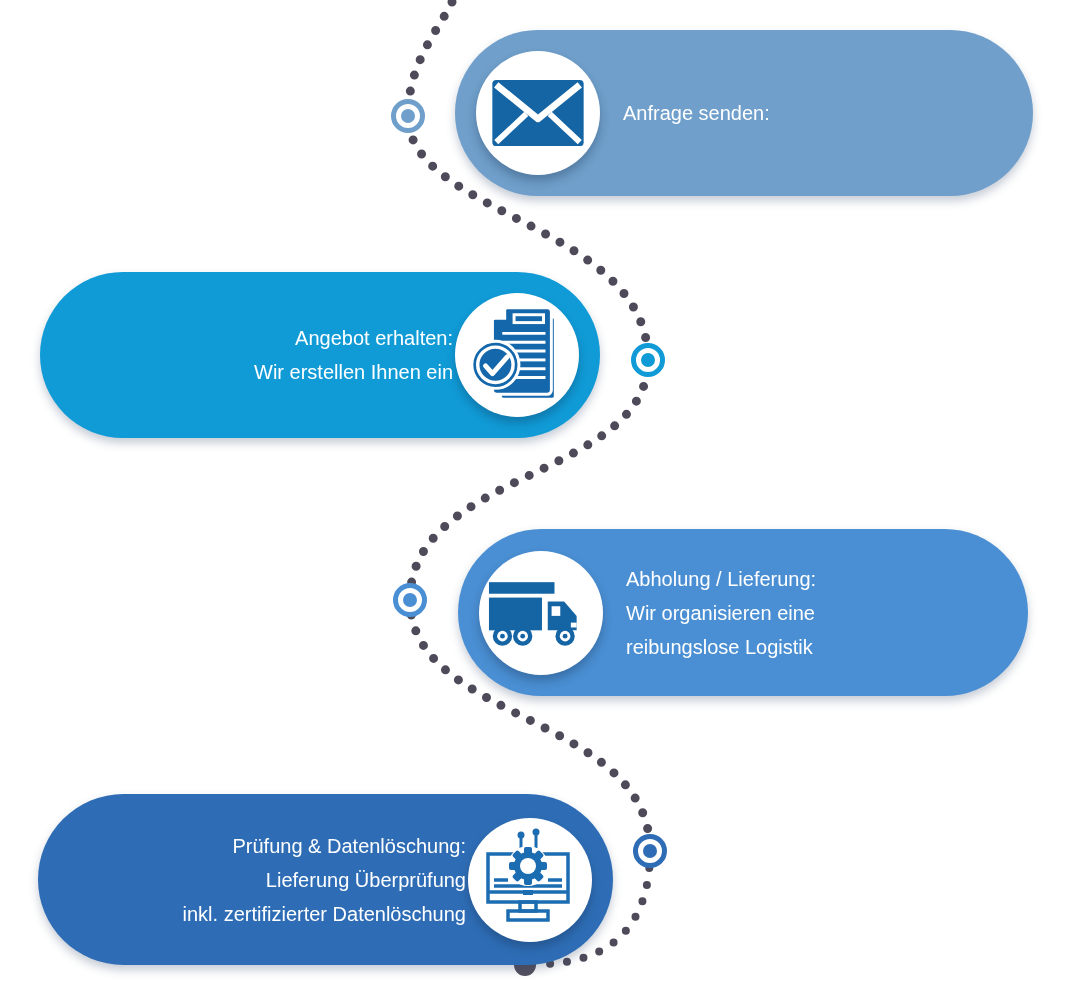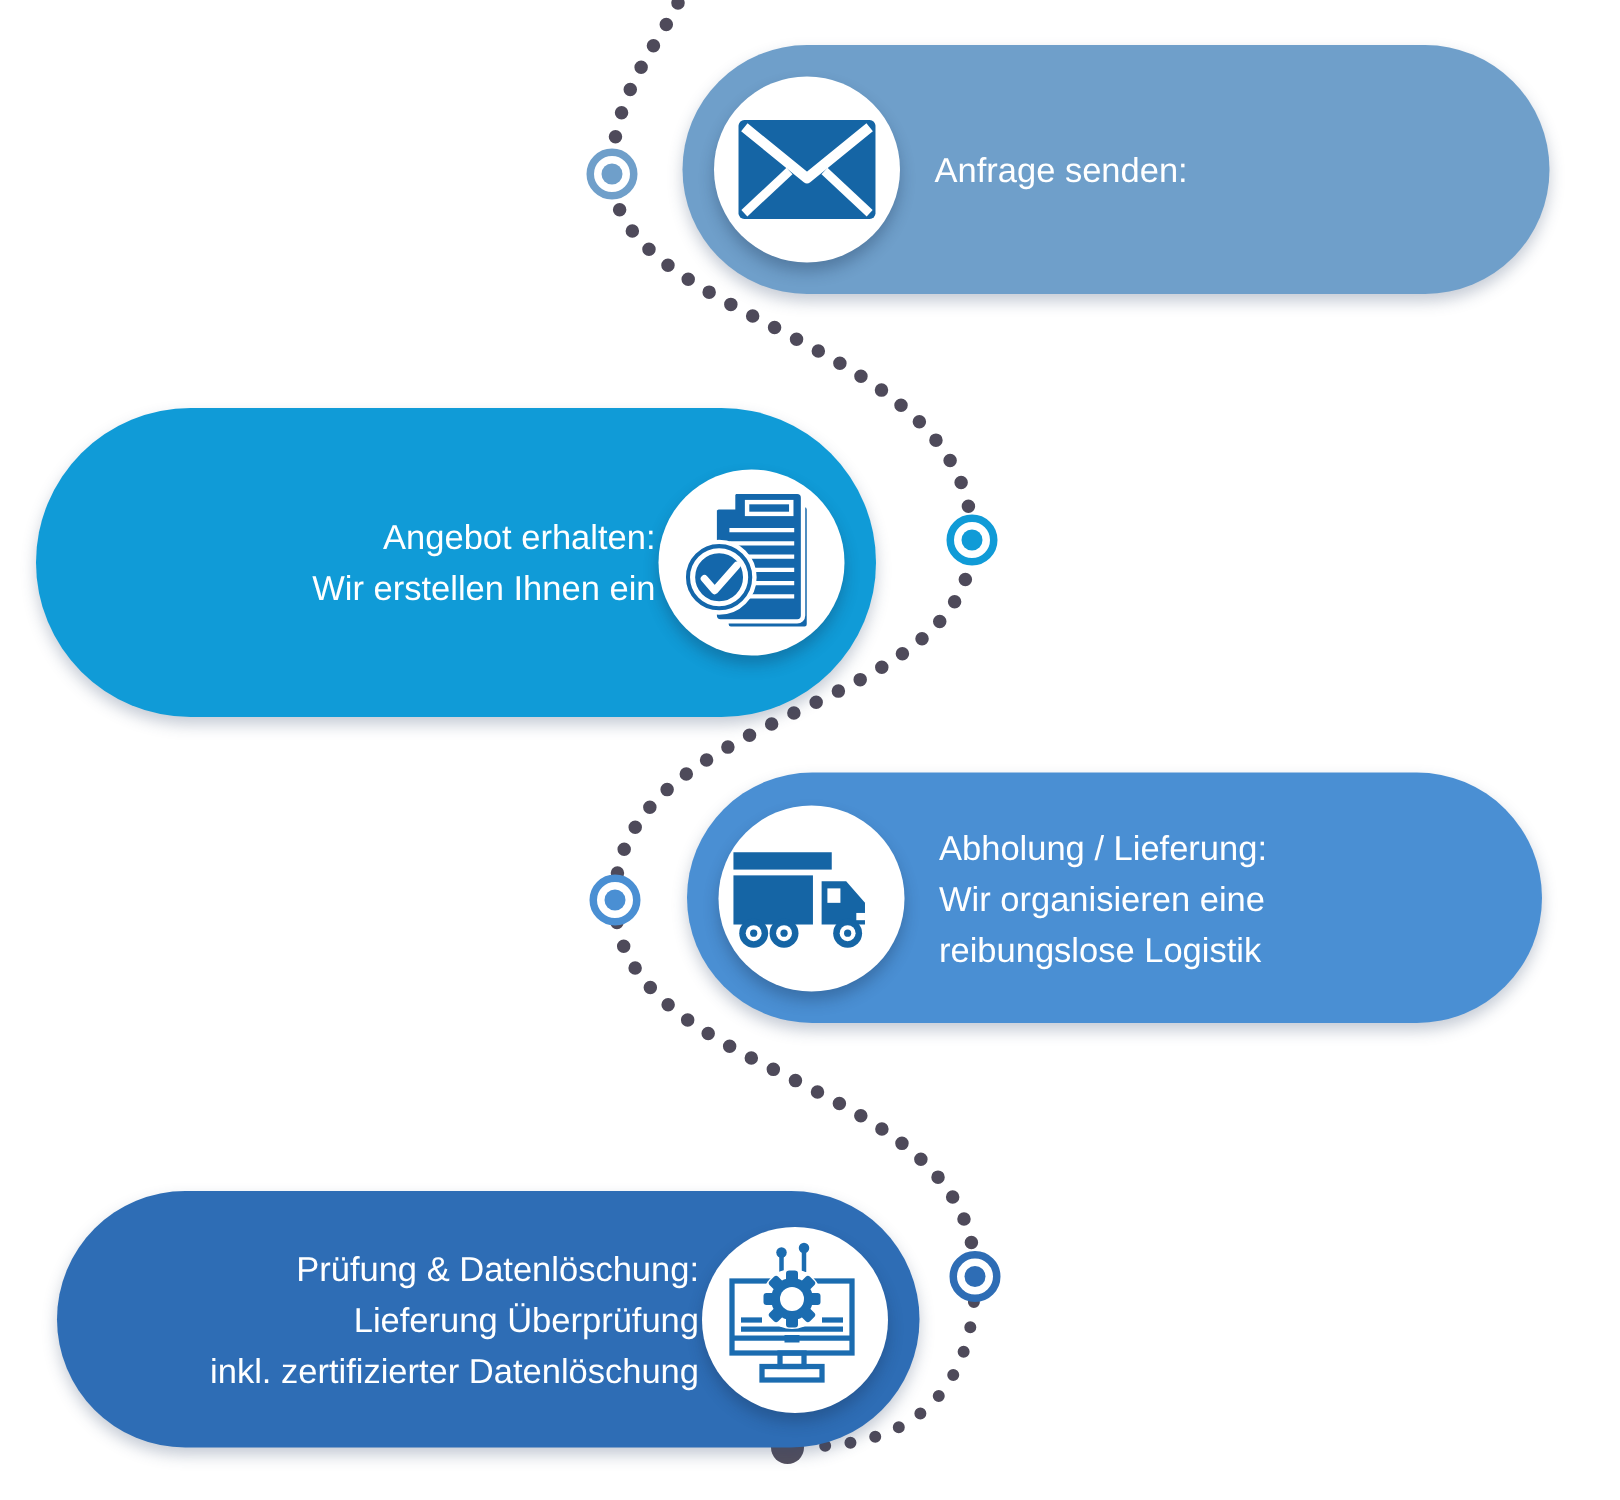--- a/index.html
+++ b/index.html
@@ -18,21 +18,21 @@
   .badge {
     position:absolute; width:124px; height:124px; border-radius:50%;
     background:#ffffff; color:var(--icon);
     box-shadow:0 6px 10px rgba(20,40,70,.30);
     display:flex; align-items:center; justify-content:center;
   }
   .badge.left  { left:21px;  top:50%; transform:translateY(-50%); }
   .badge.right { right:21px; top:50%; transform:translateY(-50%); }
   .step-text {
     position:absolute; top:50%; transform:translateY(-50%);
-    color:#ffffff; font-size:23px; line-height:34px; white-space:nowrap;
+    color:#ffffff; font-size:20px; line-height:34px; white-space:nowrap;
   }
   .step-text.from-left  { left:168px;  text-align:left;  }
   .step-text.from-right { right:147px; text-align:right; }
   .step-text span { display:block; }
 
   
   .marker {
     position:absolute; width:34px; height:34px; box-sizing:border-box;
     border:5px solid var(--c); background:#ffffff; border-radius:50%; z-index:4;
   }
@@ -63,21 +63,21 @@
         <path d="M5 6 L48 41 L91 6" fill="none" stroke="#ffffff" stroke-width="7" stroke-linejoin="round"></path>
         <path d="M5 65 L36 36" stroke="#ffffff" stroke-width="6"></path>
         <path d="M91 65 L60 36" stroke="#ffffff" stroke-width="6"></path>
       </svg>
     </div>
     <div class="step-text from-left">
       <span>Anfrage senden:</span>
     </div>
   </div>
 
-  <div class="pill" style="left: 24px; top: 272px; width: 560px; height: 206px; --pill: #109bd7; --icon: #1467ab;">
+  <div class="pill" style="left: 40px; top: 272px; width: 560px; height: 166px; --pill: #109bd7; --icon: #1467ab;">
     <div class="badge right">
       <svg width="108" height="108" viewBox="0 0 110 110">
         <rect x="38" y="16" width="56" height="84" rx="3" fill="currentColor" stroke="#ffffff" stroke-width="3"></rect>
         <path d="M44 7 h42 a4 4 0 0 1 4 4 v80 a4 4 0 0 1 -4 4 h-52 a4 4 0 0 1 -4 -4 V19 z" fill="currentColor" stroke="#ffffff" stroke-width="3"></path>
         <path d="M44 7 L30 19 L44 19 z" fill="#ffffff"></path>
         <rect x="52" y="14" width="30" height="8" fill="none" stroke="#ffffff" stroke-width="3"></rect>
         <g stroke="#ffffff" stroke-width="3">
           <line x1="40" y1="33" x2="84" y2="33"></line>
           <line x1="40" y1="42" x2="84" y2="42"></line>
           <line x1="44" y1="51" x2="84" y2="51"></line>
@@ -89,21 +89,21 @@
         <circle cx="33" cy="65" r="18" fill="none" stroke="#ffffff" stroke-width="3.5"></circle>
         <path d="M23 66 l7 8 l15 -17" fill="none" stroke="#ffffff" stroke-width="5" stroke-linecap="round" stroke-linejoin="round"></path>
       </svg>
     </div>
     <div class="step-text from-right">
       <span>Angebot erhalten:</span>
       <span>Wir erstellen Ihnen ein</span>
     </div>
   </div>
 
-  <div class="pill" style="left: 458px; top: 515px; width: 570px; height: 167px; --pill: #4a8fd3; --icon: #1565a5;">
+  <div class="pill" style="left: 458px; top: 529px; width: 570px; height: 167px; --pill: #4a8fd3; --icon: #1565a5;">
     <div class="badge left">
       <svg width="106" height="78" viewBox="0 0 110 80">
         <rect x="1" y="8" width="68" height="12" fill="currentColor"></rect>
         <rect x="1" y="24" width="55" height="34" fill="currentColor"></rect>
         <path d="M62 28 h17 l13 15 v15 h-30 z" fill="currentColor"></path>
         <rect x="66" y="33" width="9" height="10" fill="#ffffff"></rect>
         <rect x="86" y="50" width="6" height="5" fill="#ffffff"></rect>
         <circle cx="15" cy="64" r="10" fill="currentColor"></circle>
         <circle cx="15" cy="64" r="5.5" fill="#ffffff"></circle>
         <circle cx="15" cy="64" r="2.5" fill="currentColor"></circle>

